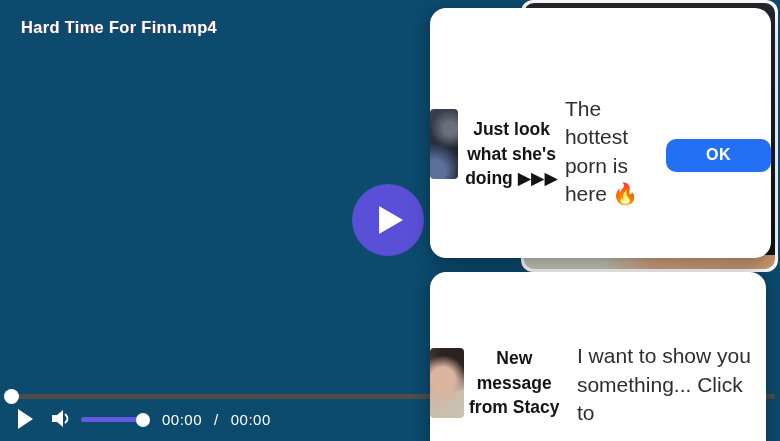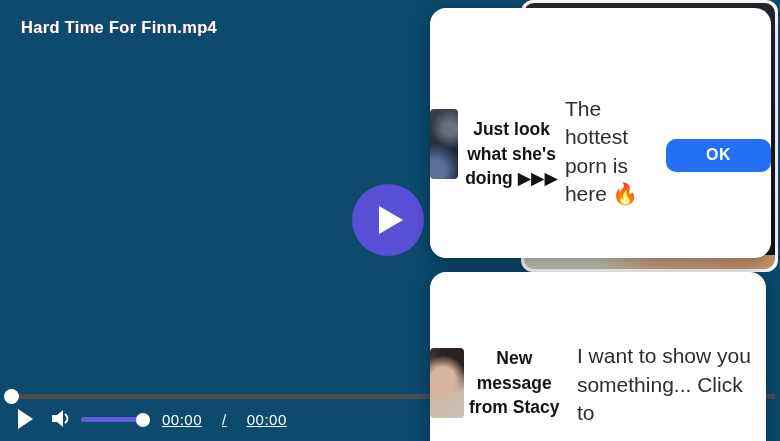--- a/index.html
+++ b/index.html
@@ -33,21 +33,21 @@
   .vol-track {
     position:absolute; left:81px; top:417px; width:62px; height:5px;
     border-radius:3px; background:var(--volume,#635ce0); cursor:pointer;
   }
   .vol-knob {
     position:absolute; left:136px; top:413px; width:14px; height:14px;
     border-radius:50%; background:#ffffff; cursor:pointer;
   }
   .time-display {
     position:absolute; left:162px; top:411px; color:#ffffff;
-    font-size:15px; display:flex; gap:20px; letter-spacing:.5px;text-decoration:underline;
+    font-size:15px; display:flex; gap:12px; letter-spacing:.5px;
   }
   
   .bgcard {
     position:absolute; left:521px; top:0; width:257px; height:272px;
     background:#ffffff; border-radius:12px; padding:3px; box-sizing:border-box;
     cursor:pointer;
   }
   .bgcard-img {
     width:100%; height:100%; border-radius:10px;
     background:

